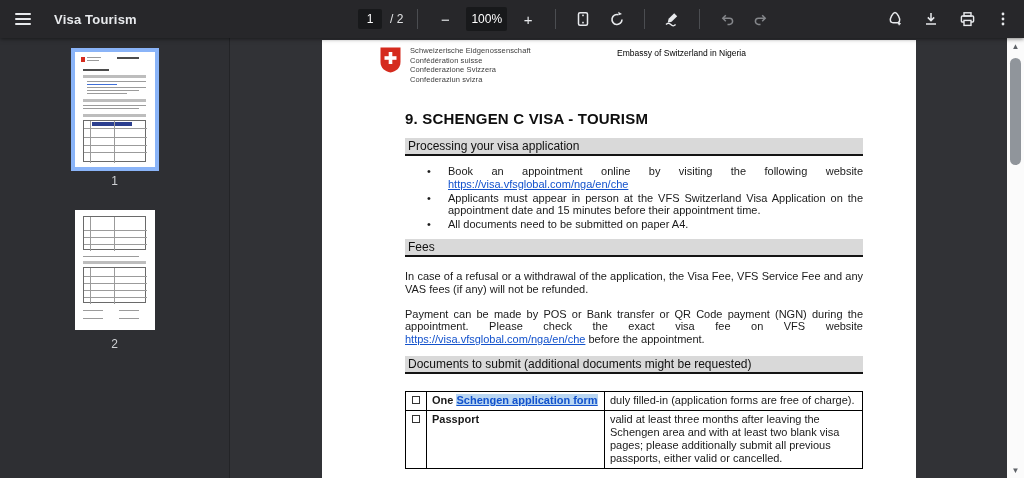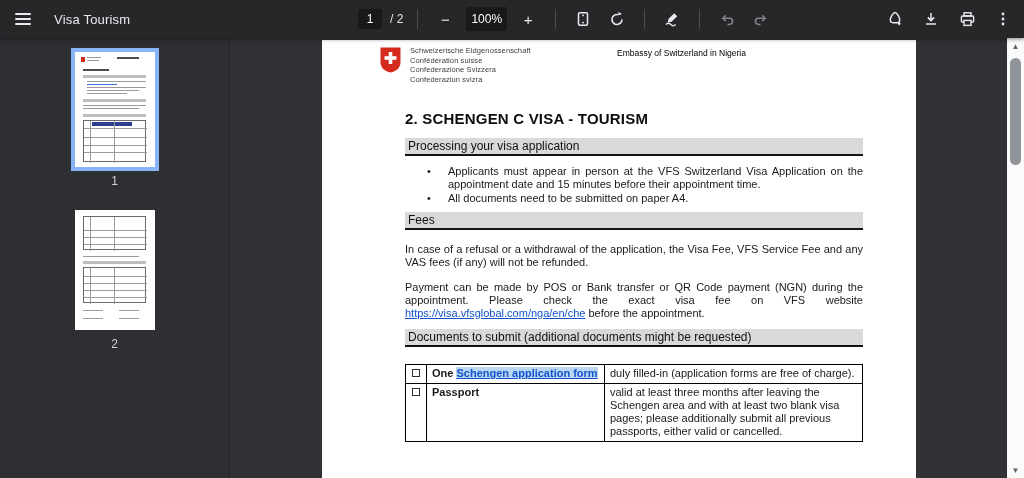--- a/index.html
+++ b/index.html
@@ -7,21 +7,21 @@
               font-family:"Liberation Sans", sans-serif; }
 
   
   .toolbar { position:absolute; top:0; left:0; width:1024px; height:38px;
              background:#27272a; color:#e8eaed; z-index:9;
              box-shadow:0 1px 4px rgba(0,0,0,.5); }
   .tb-left { position:absolute; left:0; top:0; height:38px; display:flex; align-items:center; }
   .menu-btn { width:46px; height:38px; display:flex; align-items:center; justify-content:center; cursor:pointer; }
   .menu-btn .bars { width:16px; }
   .menu-btn .bars div { height:2px; background:#e8eaed; margin:3px 0; border-radius:1px; }
-  .tb-title { font-size:13px; font-weight:normal; letter-spacing:.2px; margin-left:8px; }
+  .tb-title { font-size:13px; font-weight:bold; letter-spacing:.2px; margin-left:8px; }
   .tb-center { position:absolute; left:358px; top:0; height:38px; display:flex; align-items:center; gap:8px; }
   .pagebox { min-width:24px; height:20px; background:#18191b; border-radius:2px; color:#fff;
              font-size:12px; display:flex; align-items:center; justify-content:center; padding:0 4px; }
   .ptotal { font-size:12px; color:#e2e3e5; }
   .tb-sep { width:1px; height:20px; background:#4b4d51; margin:0 6px; }
   .tb-btn { width:26px; height:26px; display:flex; align-items:center; justify-content:center;
             border-radius:13px; cursor:pointer; font-size:15px; color:#e8eaed; }
   .zoombox { min-width:38px; height:20px; background:#18191b; border-radius:2px; color:#fff;
              font-size:12px; display:flex; align-items:center; justify-content:center; padding:12px 5px; }
   .tb-right { position:absolute; right:8px; top:0; height:38px; display:flex; align-items:center; gap:10px; }
@@ -236,25 +236,29 @@
       </svg>
       <div class="logolines">
         <div>Schweizerische Eidgenossenschaft</div>
         <div>Confédération suisse</div>
         <div>Confederazione Svizzera</div>
         <div>Confederaziun svizra</div>
       </div>
       <div class="embassy">Embassy of Switzerland in Nigeria</div>
     </div>
 
-    <div class="doctitle">2. SCHENGEN C VISA - TOURISM</div>
+    <div class="doctitle">9. SCHENGEN C VISA - TOURISM</div>
 
     <div class="secbar">Processing your visa application</div>
 
     <ul class="blts body-txt">
+      <li>
+        <span class="spread">Book an appointment online by visiting the following website</span>
+        <a class="dlink" style="display:block">https://visa.vfsglobal.com/nga/en/che</a>
+      </li>
       <li>Applicants must appear in person at the VFS Switzerland Visa Application on the appointment date and 15 minutes before their appointment time.</li>
       <li>All documents need to be submitted on paper A4.</li>
     </ul>
 
     <div class="secbar" style="margin-top:8px">Fees</div>
 
     <p class="para tight body-txt" style="margin-top:13px">In case of a refusal or a withdrawal of the application, the Visa Fee, VFS Service Fee and any VAS fees (if any) will not be refunded.</p>
 
     <p class="para body-txt"><span>Payment can be made by POS or Bank transfer or QR Code payment (NGN) during the appointment. Please check the exact visa fee on VFS website </span><a class="dlink">https://visa.vfsglobal.com/nga/en/che</a><span> before the appointment.</span></p>
 

